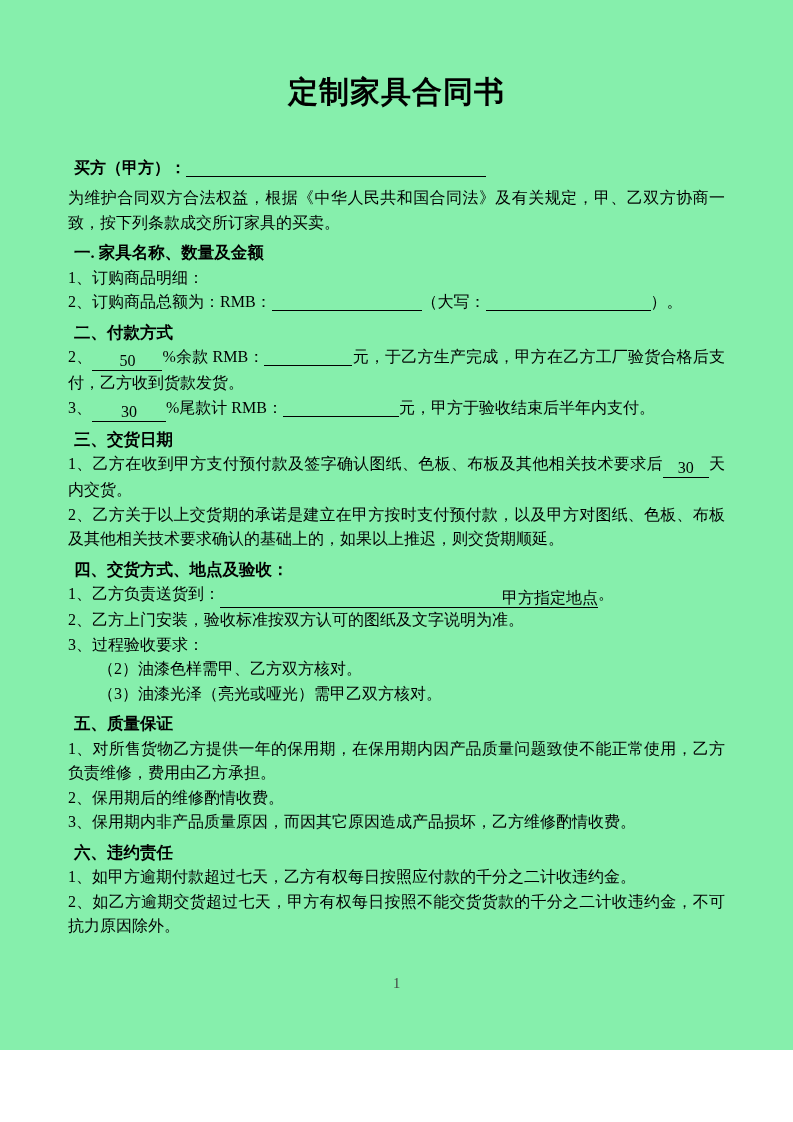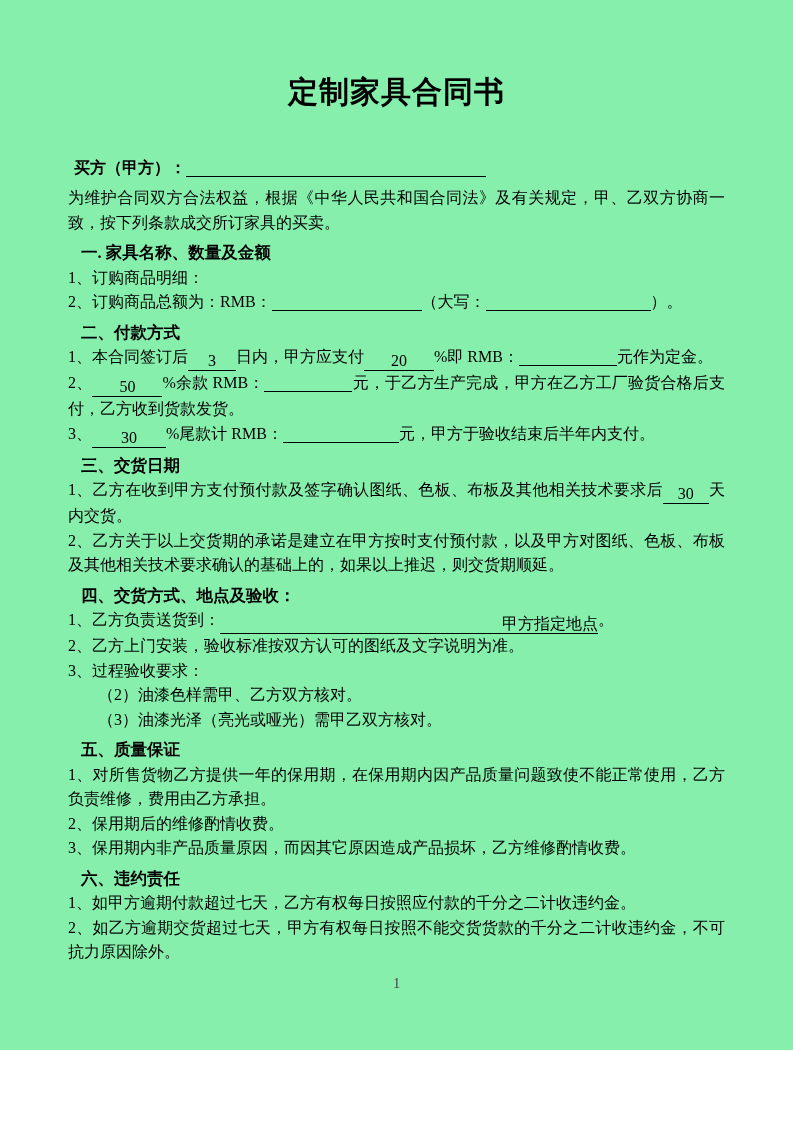--- a/index.html
+++ b/index.html
@@ -19,21 +19,21 @@
     font-size:30px;
     line-height:40px;
     font-weight:bold;
     text-align:center;
     letter-spacing:1px;
   }
   .party-line { margin:6px; line-height:24px; }
   .party-label { font-weight:bold; }
   .line { margin:0; line-height:24.5px; text-align:justify; }
   .heading {
-    margin:6px 0 0 13px;
+    margin:6px 0 0 6px;
     font-size:16.5px;
     line-height:24.5px;
     font-weight:bold;
     text-align:left;
   }
   .indent { padding-left:30px; }
   .blank {
     display:inline-block;
     border-bottom:1px solid #000;
     height:20px; line-height:20px;
@@ -64,21 +64,20 @@
   <p class="line">为维护合同双方合法权益，根据《中华人民共和国合同法》及有关规定，甲、乙双方协商一致，按下列条款成交所订家具的买卖。</p>
 
   <section>
     <h2 class="heading">一. 家具名称、数量及金额</h2>
     <p class="line">1、订购商品明细：</p>
     <p class="line"><span>2、订购商品总额为：RMB：</span><span class="blank" style="min-width: 150px;"></span><span>（大写：</span><span class="blank" style="min-width: 165px;"></span><span>）。</span></p>
   </section>
 
   <section>
     <h2 class="heading">二、付款方式</h2>
-    <p class="line"><span>1、本合同签订后</span><span class="blank" style="min-width: 48px;">3</span><span>日内，甲方应支付</span><span class="blank" style="min-width: 70px;">20</span><span>%即 RMB：</span><span class="blank" style="min-width: 98px;"></span><span>元作为定金。</span></p>
     <p class="line"><span>2、</span><span class="blank" style="min-width: 70px;">50</span><span>%余款 RMB：</span><span class="blank" style="min-width: 88px;"></span><span>元，于乙方生产完成，甲方在乙方工厂验货合格后支付，乙方收到货款发货。</span></p>
     <p class="line"><span>3、</span><span class="blank" style="min-width: 74px;">30</span><span>%尾款计 RMB：</span><span class="blank" style="min-width: 116px;"></span><span>元，甲方于验收结束后半年内支付。</span></p>
   </section>
 
   <section>
     <h2 class="heading">三、交货日期</h2>
     <p class="line"><span>1、乙方在收到甲方支付预付款及签字确认图纸、色板、布板及其他相关技术要求后</span><span class="blank" style="min-width: 46px;">30</span><span>天内交货。</span></p>
     <p class="line">2、乙方关于以上交货期的承诺是建立在甲方按时支付预付款，以及甲方对图纸、色板、布板及其他相关技术要求确认的基础上的，如果以上推迟，则交货期顺延。</p>
   </section>
 

